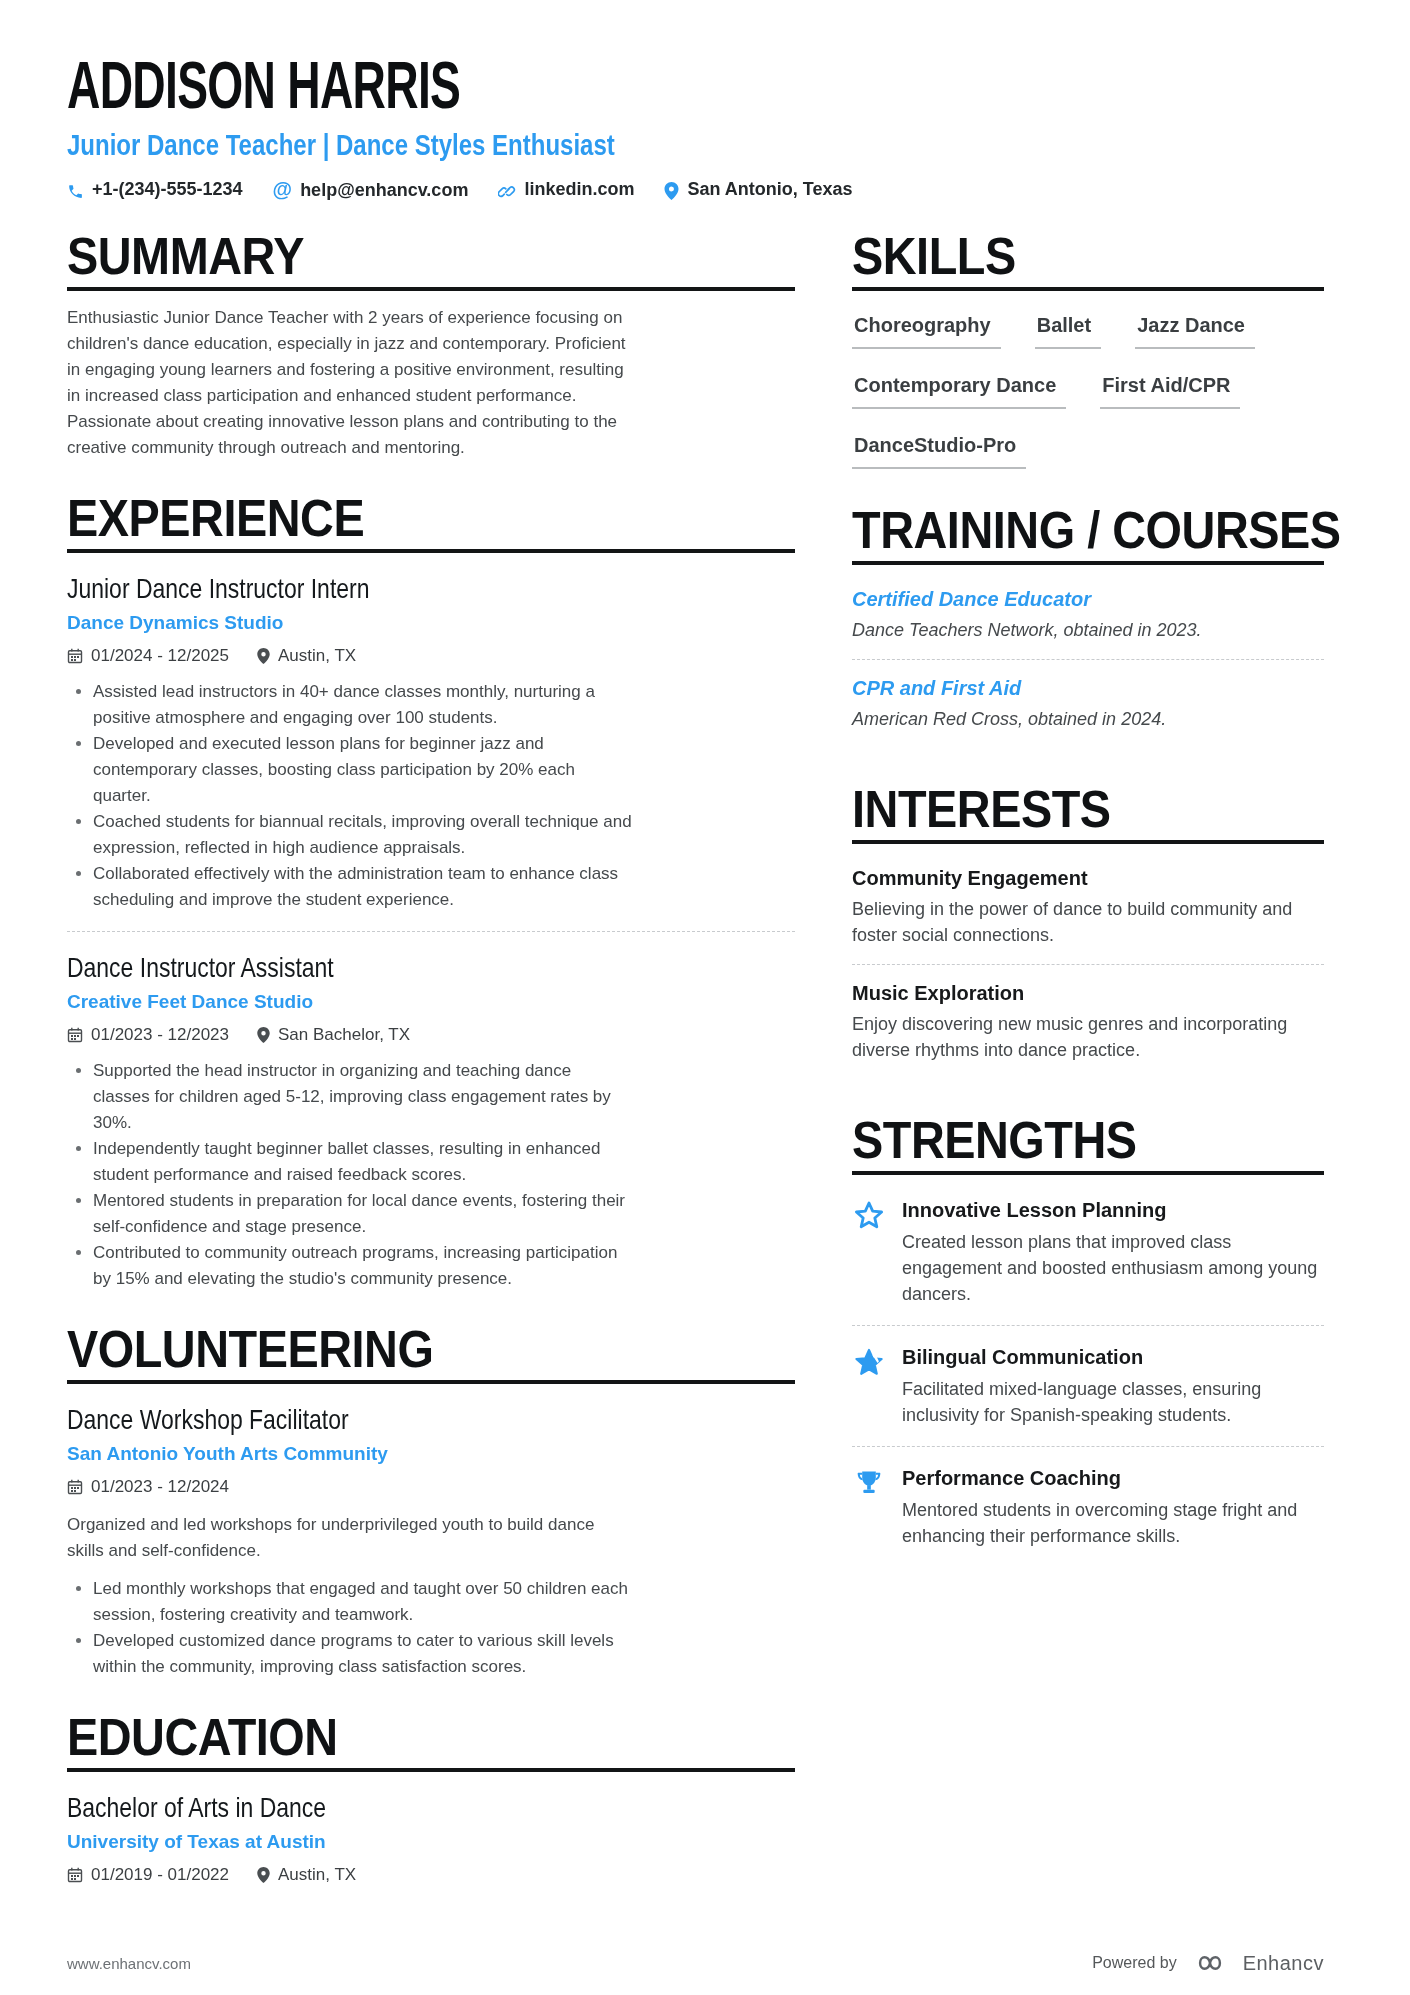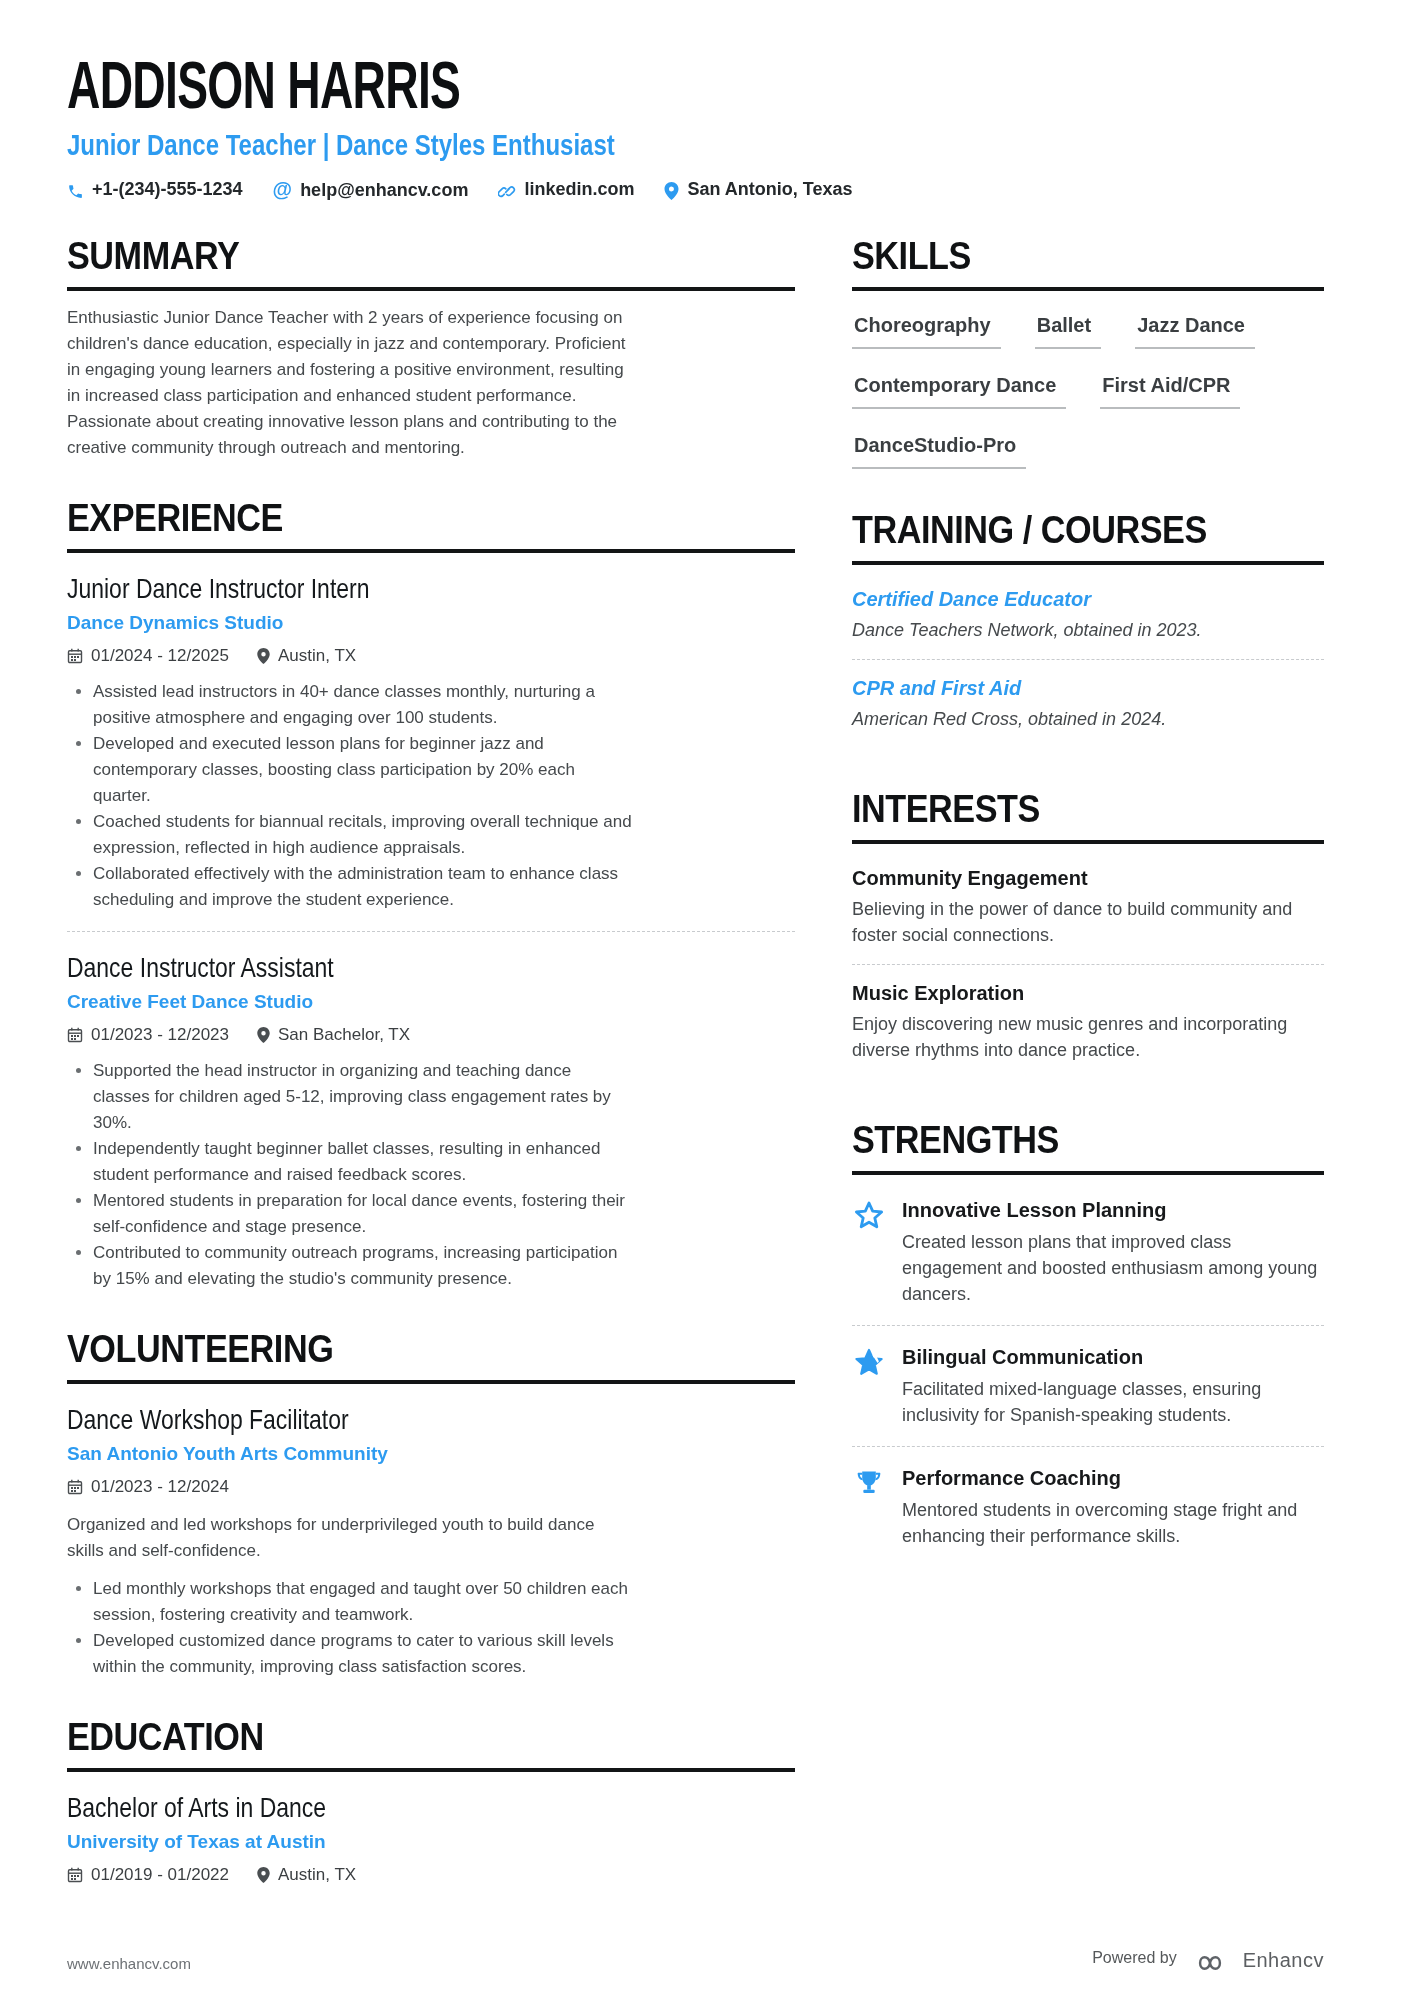--- a/index.html
+++ b/index.html
@@ -23,21 +23,21 @@
   .contact-item { display:flex; align-items:flex-end; gap:8px; }
   .contact-item svg { flex:0 0 auto; }
   .at-glyph { color:#2d9bf0; font-size:20px; font-weight:700; }
   
   .columns { display:flex; margin-top:34px; align-items:flex-start; }
   .col-left { width:728px; margin-right:57px; flex:0 0 auto; }
   .col-right { width:472px; flex:0 0 auto; }
   section { margin:0; }
   .sec { margin-top:36px; }
   .sec:first-child { margin-top:0; }
-  .sec-h { margin:0; font-size:38px; line-height:42px; font-weight:700; color:#101214;
+  .sec-h { margin:0; font-size:52px; line-height:42px; font-weight:700; color:#101214;
            border-bottom:4px solid #131516; padding-bottom:10px; }
   .sec-h .sc { display:inline-block; transform:scaleX(.90); transform-origin:0 50%; letter-spacing:-0.5px; white-space:nowrap; }
   .narrow { max-width:565px; }
   .body-text { margin:14px 0 0; font-size:17px; line-height:26px; color:#45494c; }
   
   .entry { margin-top:20px; }
   .entry-title { margin:0; font-size:28px; line-height:32px; font-weight:400; color:#15191c; white-space:nowrap; }
   .entry-title .sc { display:inline-block; transform:scaleX(.82); transform-origin:0 50%; }
   .org { margin-top:6px; font-size:19px; line-height:24px; font-weight:700; color:#2d9bf0; }
   .meta-row { margin-top:10px; display:flex; align-items:center; gap:28px; font-size:17px; line-height:22px; color:#3b3f42; }
@@ -61,21 +61,21 @@
   .int-desc { margin-top:6px; font-size:18px; line-height:26px; color:#45494c; }
   .str-item { display:flex; gap:16px; padding:18px 0; }
   .str-item + .str-item { border-top:1px dashed #c8cbce; }
   .str-icon { flex:0 0 34px; padding-top:2px; }
   .str-title { font-size:20px; line-height:26px; font-weight:700; color:#17191b; }
   .str-desc { margin-top:6px; font-size:18px; line-height:26px; color:#45494c; }
   
   .footer { position:absolute; left:67px; right:86px; bottom:18px;
             display:flex; justify-content:space-between; align-items:center; }
   .footer-site { font-size:15px; color:#6d7175; }
-  .powered { display:flex; align-items:flex-start; gap:12px; }
+  .powered { display:flex; align-items:center; gap:12px; }
   .powered-by { font-size:16px; color:#55585a; }
   .brand-name { font-size:20px; color:#5c5f62; letter-spacing:0.5px; }
 </style>
 </head>
 <body>
 
 <div class="page">
 
   <header>
     <h1 class="name"><span class="sc">ADDISON HARRIS</span></h1>

